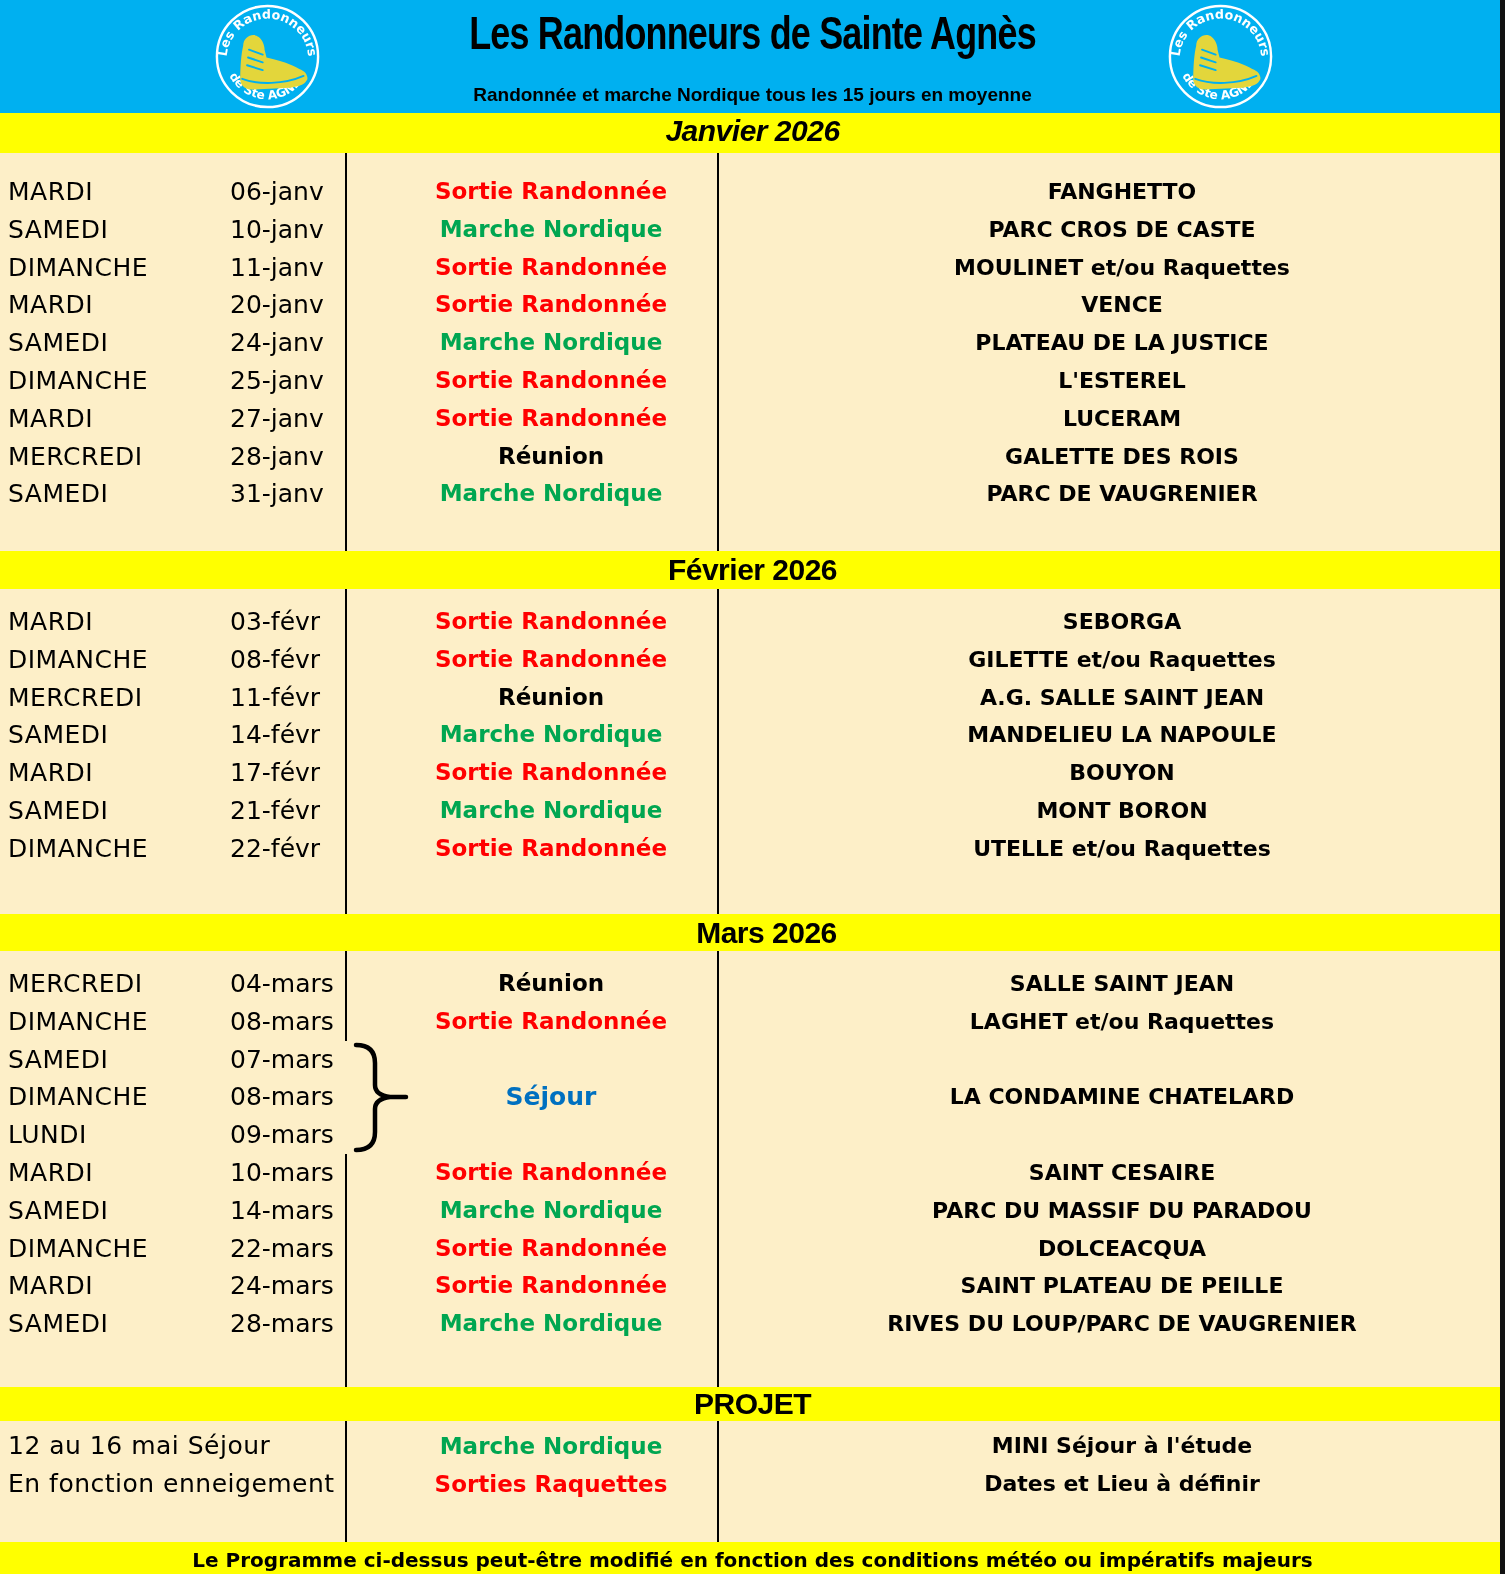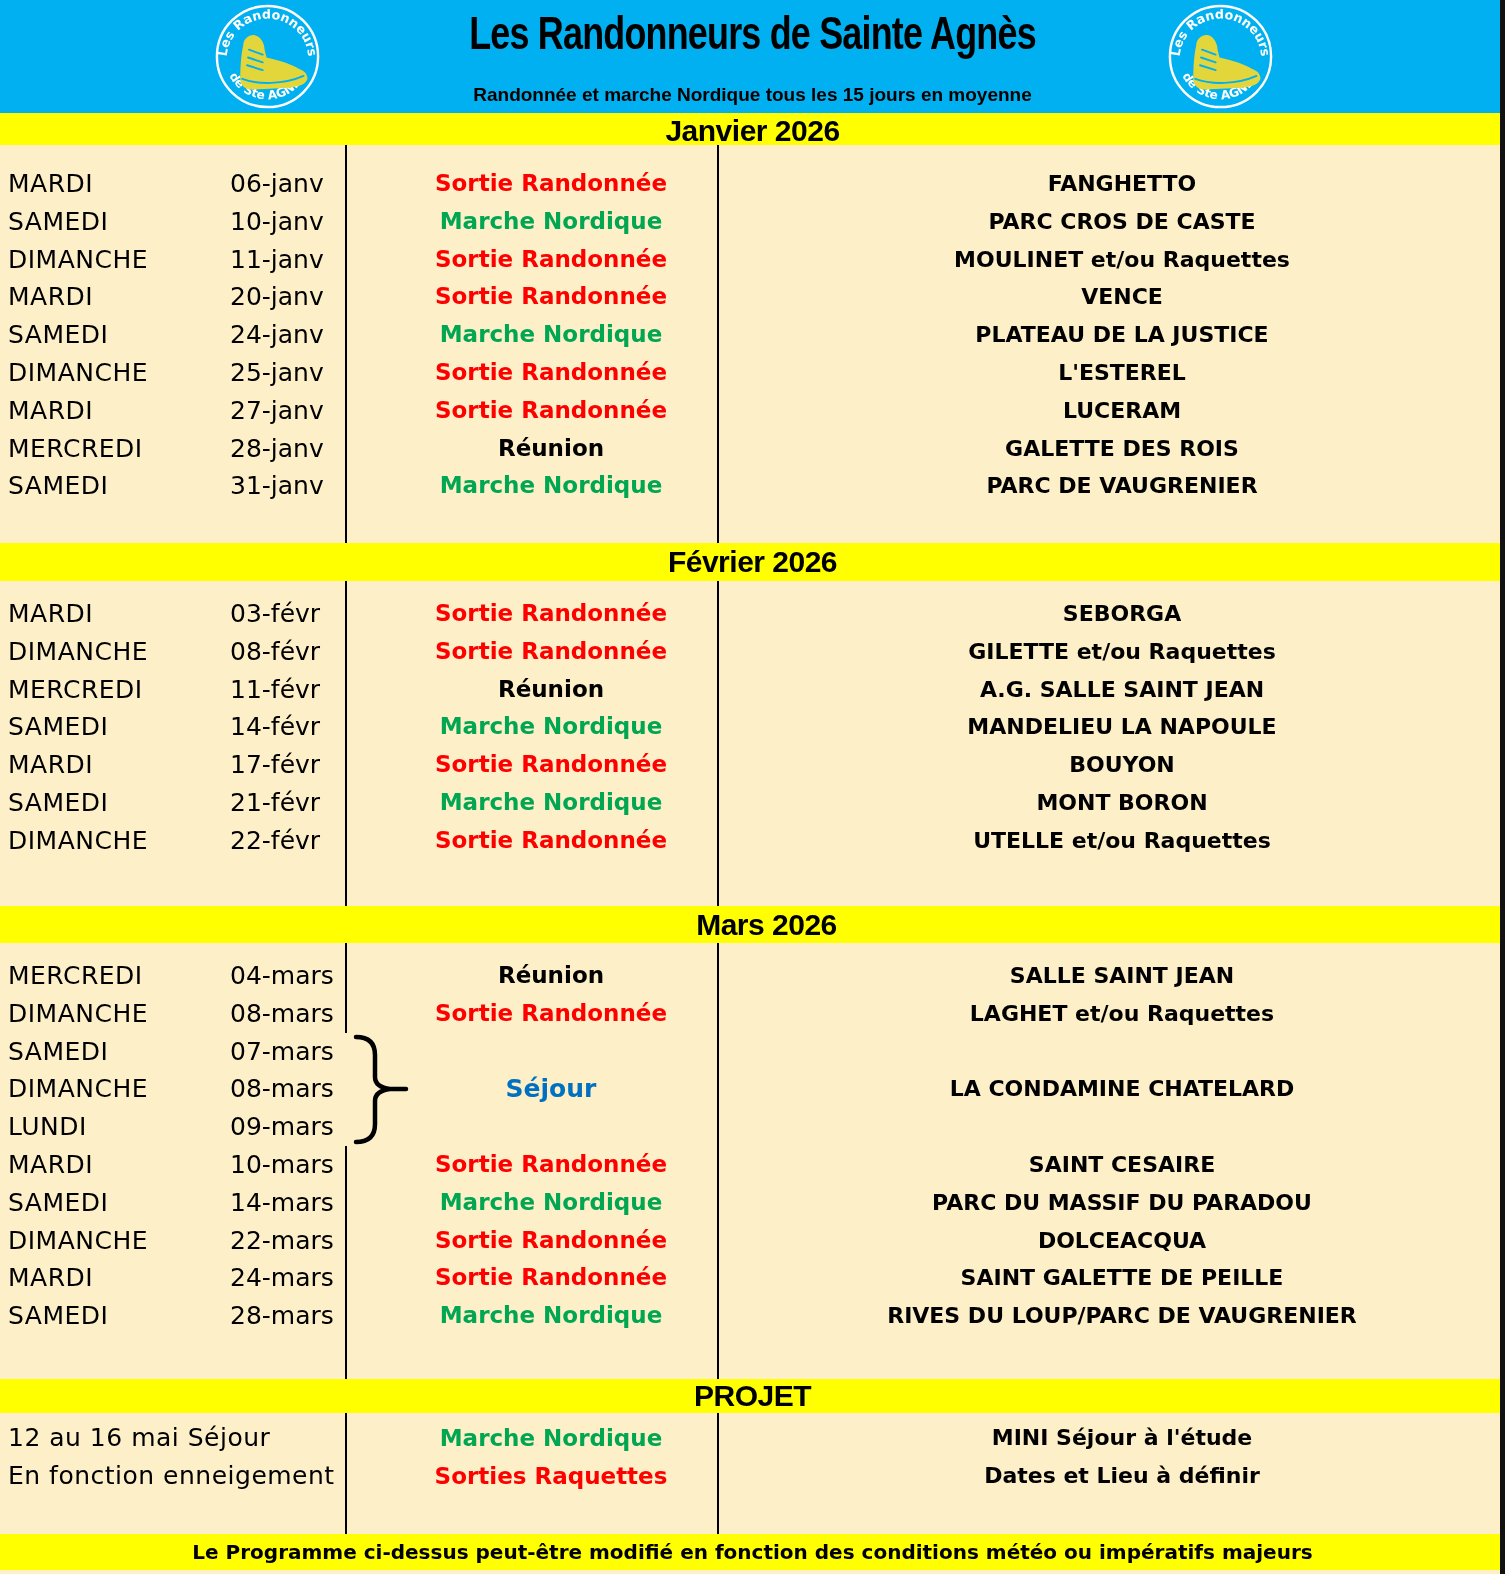--- a/index.html
+++ b/index.html
@@ -25,21 +25,21 @@
   .logo{position:absolute;top:3px;width:107px;height:107px;}
   .logo.left{left:214px;}
   .logo.right{left:1167px;}
 
   
   .band{
     background:var(--band_bg,#FFFF00);text-align:center;
     font-family:"Liberation Sans",sans-serif;font-weight:bold;font-size:30px;
     letter-spacing:-.5px;
   }
-  .b-jan{height:32px;line-height:36px;}
+  .b-jan{height:40px;line-height:36px;font-style:italic;}
   .b-fev{height:38px;line-height:38px;}
   .b-mars{height:37px;line-height:37px;padding-left:28px;}
   .b-projet{height:34px;line-height:34px;}
   .footer-band{
     height:36px;line-height:36px;font-family:"DejaVu Sans",sans-serif;
     font-size:20px;letter-spacing:0;
   }
 
   
   .rows{position:relative;width:100%;}
@@ -296,21 +296,21 @@
         <div class="cell day">DIMANCHE</div>
         <div class="cell date">22-mars</div>
         <div class="cell activity act-sortie">Sortie Randonnée</div>
         <div class="cell location">DOLCEACQUA</div>
       </div>
 
       <div class="row">
         <div class="cell day">MARDI</div>
         <div class="cell date">24-mars</div>
         <div class="cell activity act-sortie">Sortie Randonnée</div>
-        <div class="cell location">SAINT GALETTE DE PEILLE</div>
+        <div class="cell location">SAINT PLATEAU DE PEILLE</div>
       </div>
 
       <div class="row">
         <div class="cell day">SAMEDI</div>
         <div class="cell date">28-mars</div>
         <div class="cell activity act-nordique">Marche Nordique</div>
         <div class="cell location">RIVES DU LOUP/PARC DE VAUGRENIER</div>
       </div>
     </section>
 

